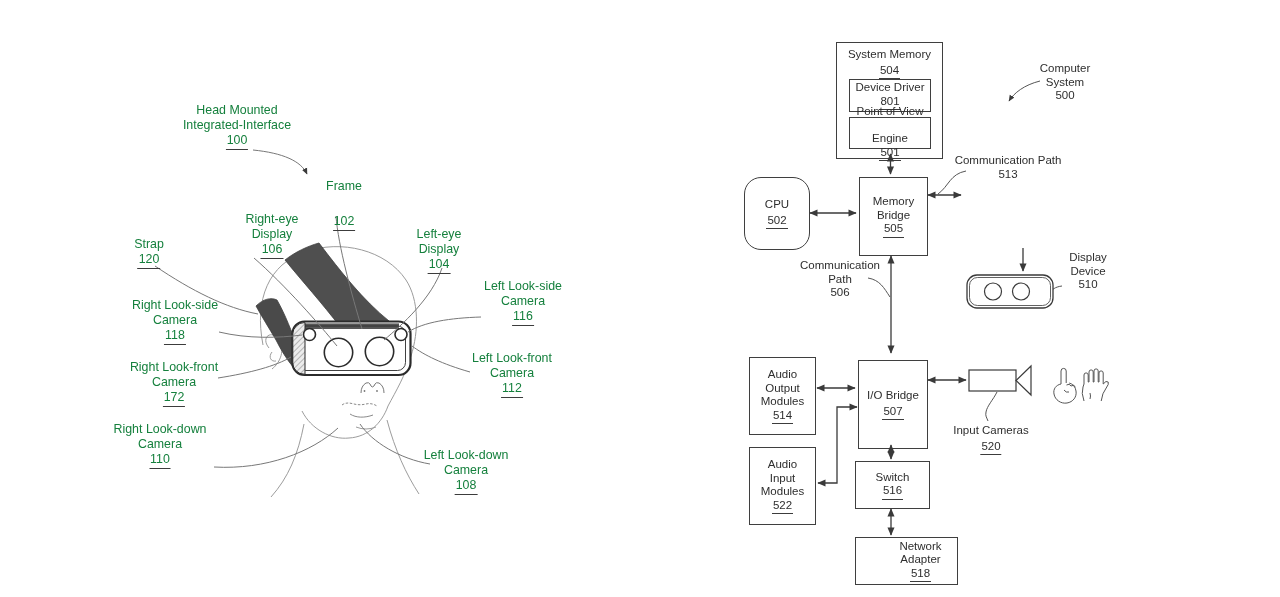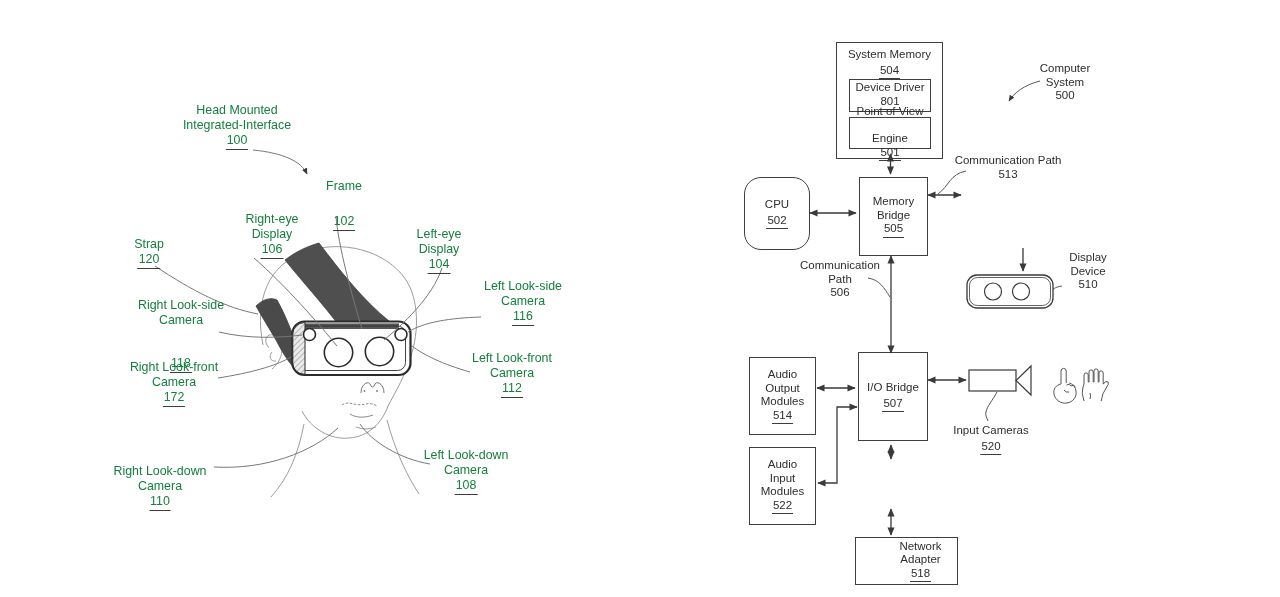--- a/index.html
+++ b/index.html
@@ -157,41 +157,41 @@
   </div>
   <div class="flabel" style="left:439px;top:227px;">
     <span>Left-eye
 Display</span>
     <span class="num">104</span>
   </div>
   <div class="flabel" style="left:149px;top:237px;">
     <span>Strap</span>
     <span class="num">120</span>
   </div>
-  <div class="flabel" style="left:181px;top:298px;gap:28px;">
+  <div class="flabel" style="left:175px;top:298px;">
     <span>Right Look-side
 Camera</span>
     <span class="num">118</span>
   </div>
   <div class="flabel" style="left:523px;top:279px;">
     <span>Left Look-side
 Camera</span>
     <span class="num">116</span>
   </div>
   <div class="flabel" style="left:174px;top:360px;justify-content:space-between;">
     <span>Right Look-front
 Camera</span>
     <span class="num">172</span>
   </div>
   <div class="flabel" style="left:512px;top:351px;">
     <span>Left Look-front
 Camera</span>
     <span class="num">112</span>
   </div>
-  <div class="flabel" style="left:160px;top:464px;">
+  <div class="flabel" style="left:160px;top:422px;">
     <span>Right Look-down
 Camera</span>
     <span class="num">110</span>
   </div>
   <div class="flabel" style="left:466px;top:448px;">
     <span>Left Look-down
 Camera</span>
     <span class="num">108</span>
   </div>
 
@@ -210,36 +210,40 @@
   </div>
   <div class="box" style="left:744px;top:177px;width:64px;height:71px;border-radius:17px;">
     <span>CPU</span>
     <span class="numline"><span class="num">502</span></span>
   </div>
   <div class="box" style="left:859px;top:177px;width:67px;height:77px;">
     <span>Memory
 Bridge</span>
     <span class="num">505</span>
   </div>
-  <div class="box" style="left:858px;top:352px;width:68px;height:87px;text-align:right;">
+  <div class="box" style="left:858px;top:360px;width:68px;height:87px;text-align:right;">
     <span>I/O Bridge</span>
     <span class="numline"><span class="num">507</span></span>
   </div>
   <div class="box" style="left:749px;top:357px;width:65px;height:76px;">
     <span>Audio
 Output
 Modules</span>
     <span class="num">514</span>
   </div>
   <div class="box" style="left:749px;top:447px;width:65px;height:76px;">
     <span>Audio
 Input
 Modules</span>
     <span class="num">522</span>
   </div>
+  <div class="box" style="left:855px;top:461px;width:73px;height:46px;">
+    <span>Switch</span>
+    <span class="num">516</span>
+  </div>
   <div class="box" style="left:855px;top:537px;width:73px;height:46px;padding-left:28px;">
     <span>Network
 Adapter</span>
     <span class="num">518</span>
   </div>
 
   <div class="rlabel" style="left:1065px;top:62px;">
     <span>Computer
 System
 500</span>

